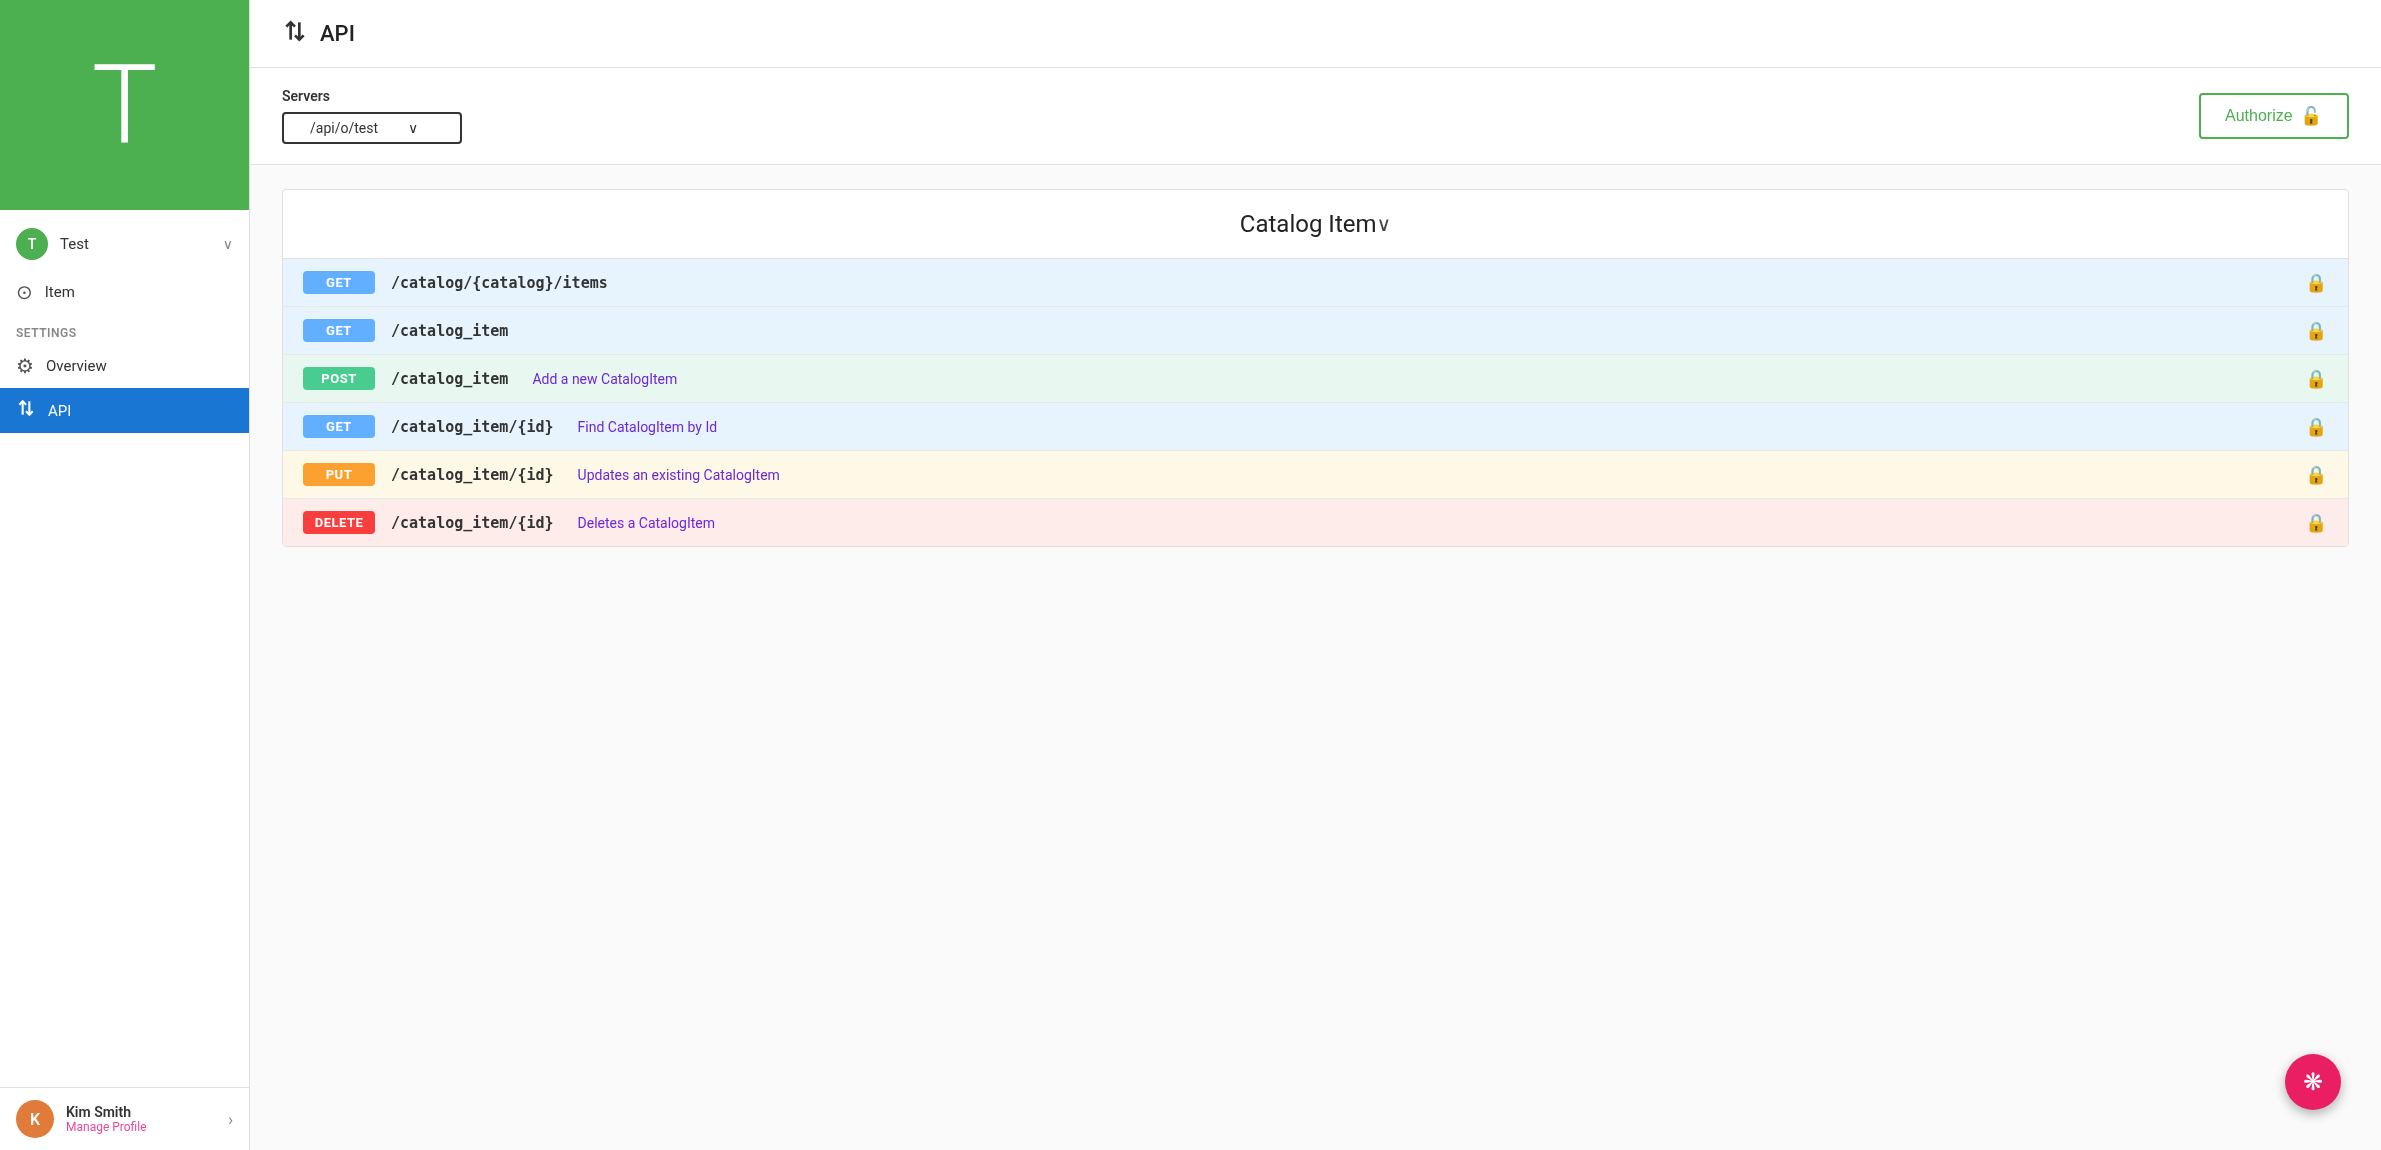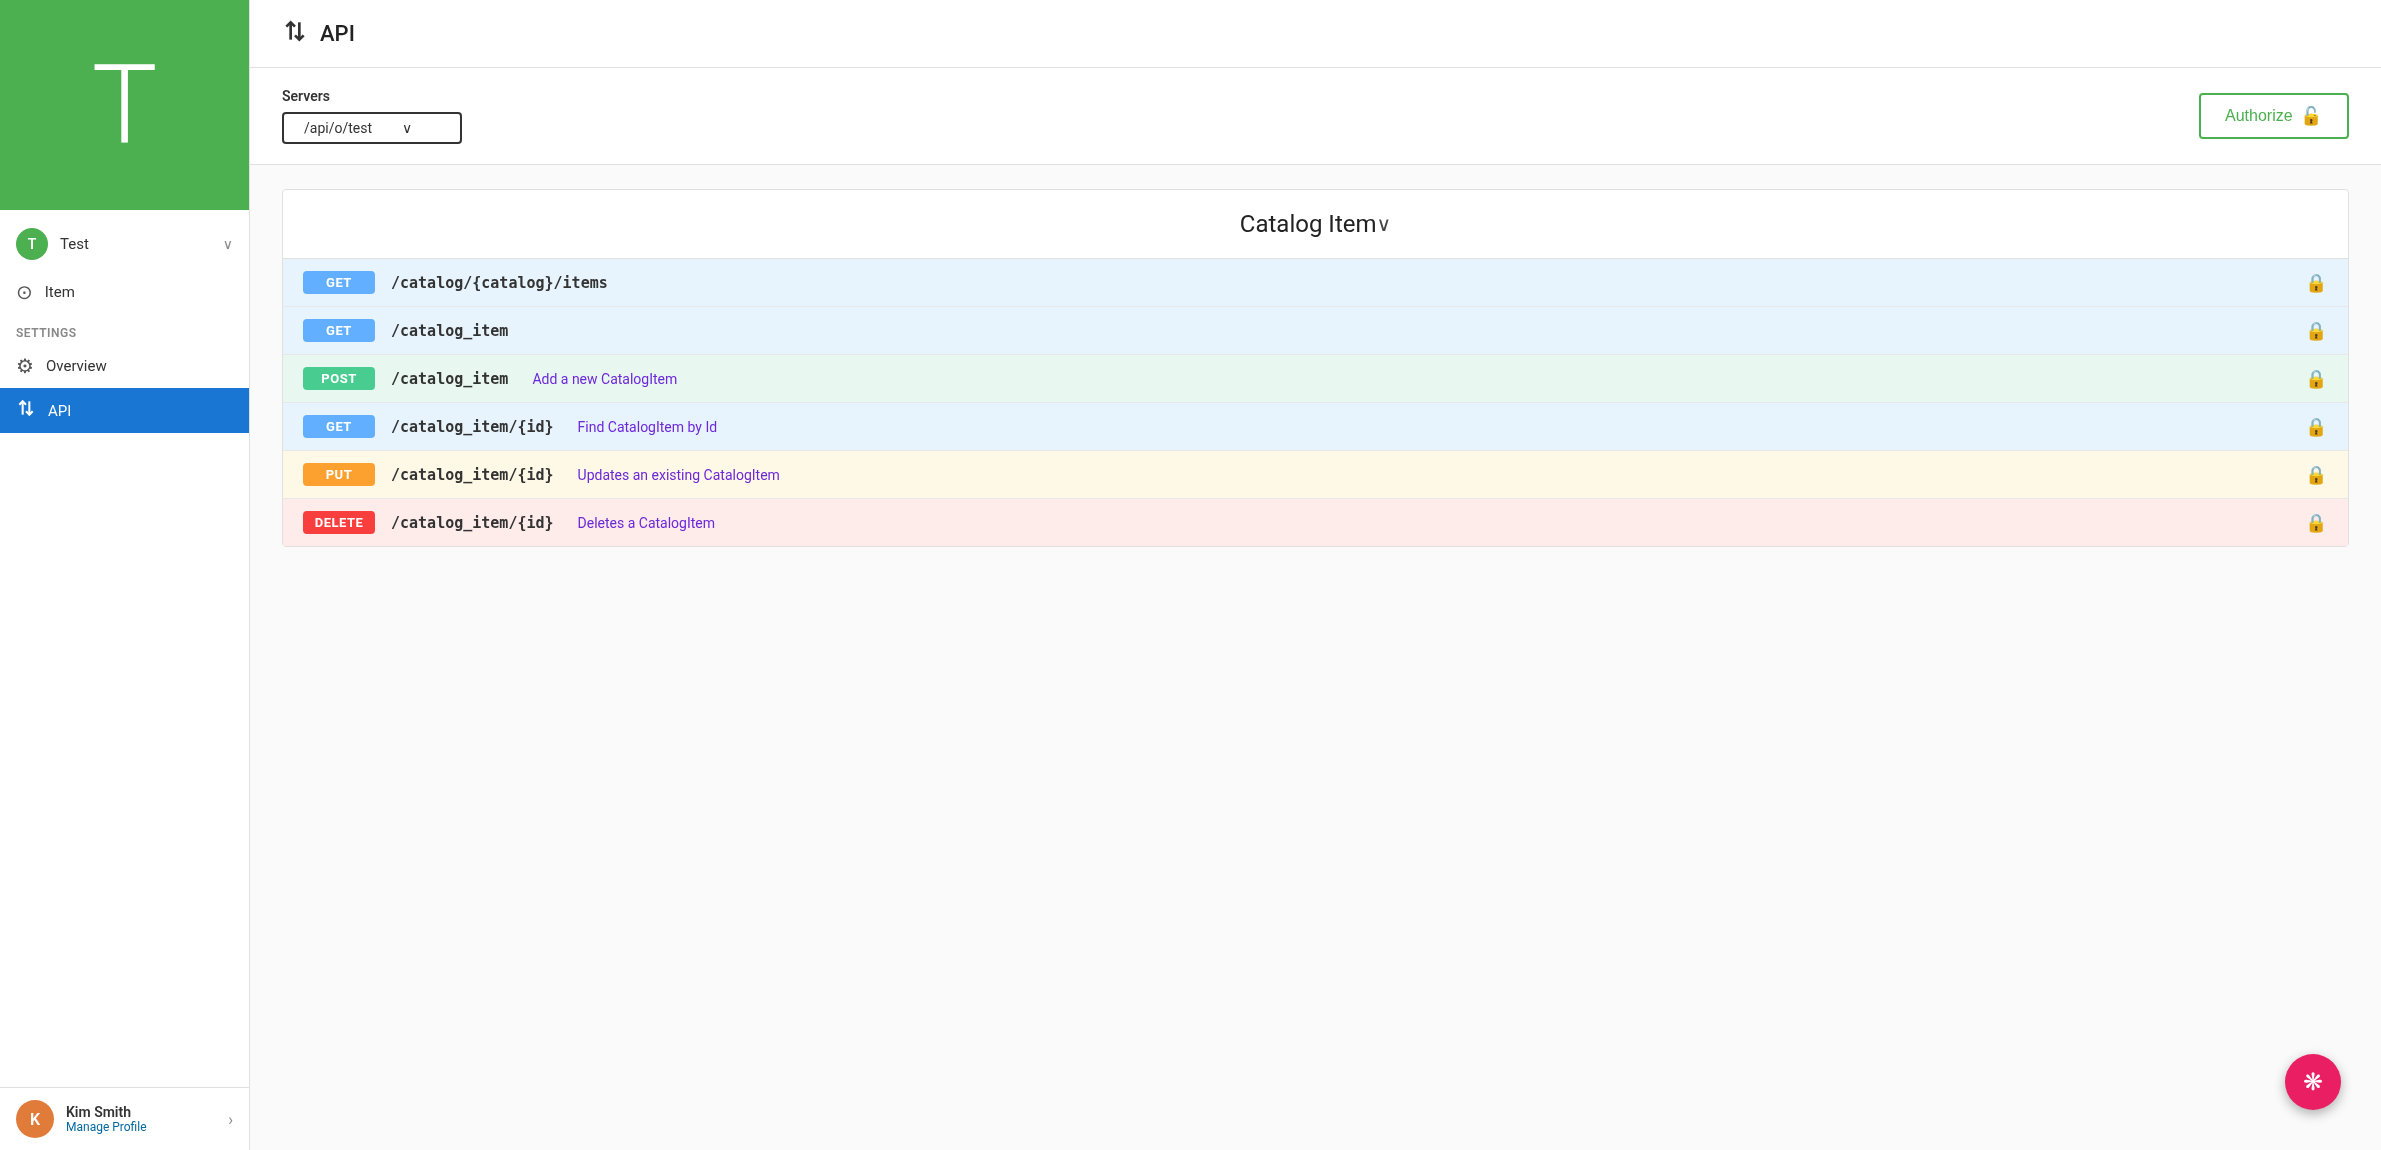--- a/index.html
+++ b/index.html
@@ -88,21 +88,21 @@
       width: 38px; height: 38px;
       border-radius: 50%;
       background: #e07b39;
       color: #fff;
       display: flex; align-items: center; justify-content: center;
       font-size: 16px; font-weight: 600;
       flex-shrink: 0;
     }
     .user-info { flex: 1; }
     .user-name { font-size: 14px; font-weight: 600; color: #333; }
-    .user-manage { font-size: 12px; color: #0369a1; }
+    .user-manage { font-size: 12px; color: #ec4899; }
     .user-chevron { color: #888; font-size: 16px; }
 
     
     .main-content {
       flex: 1;
       overflow-y: auto;
       background: #fafafa;
     }
 
     
@@ -126,21 +126,21 @@
       align-items: center;
       justify-content: space-between;
     }
     .servers-left { display: flex; flex-direction: column; gap: 8px; }
     .servers-label { font-size: 14px; font-weight: 600; color: #333; }
     .servers-select {
       display: flex;
       align-items: flex-start;
       border: 2px solid #333;
       border-radius: 4px;
-      padding: 6px 20px;
+      padding: 6px 26px;
       background: #fff;
       cursor: pointer;
       gap: 30px;
       min-width: 180px;
     }
     .servers-select-value { font-size: 14px; color: #333; }
     .servers-select-arrow { font-size: 14px; color: #333; }
 
     .authorize-btn {
       display: flex;

